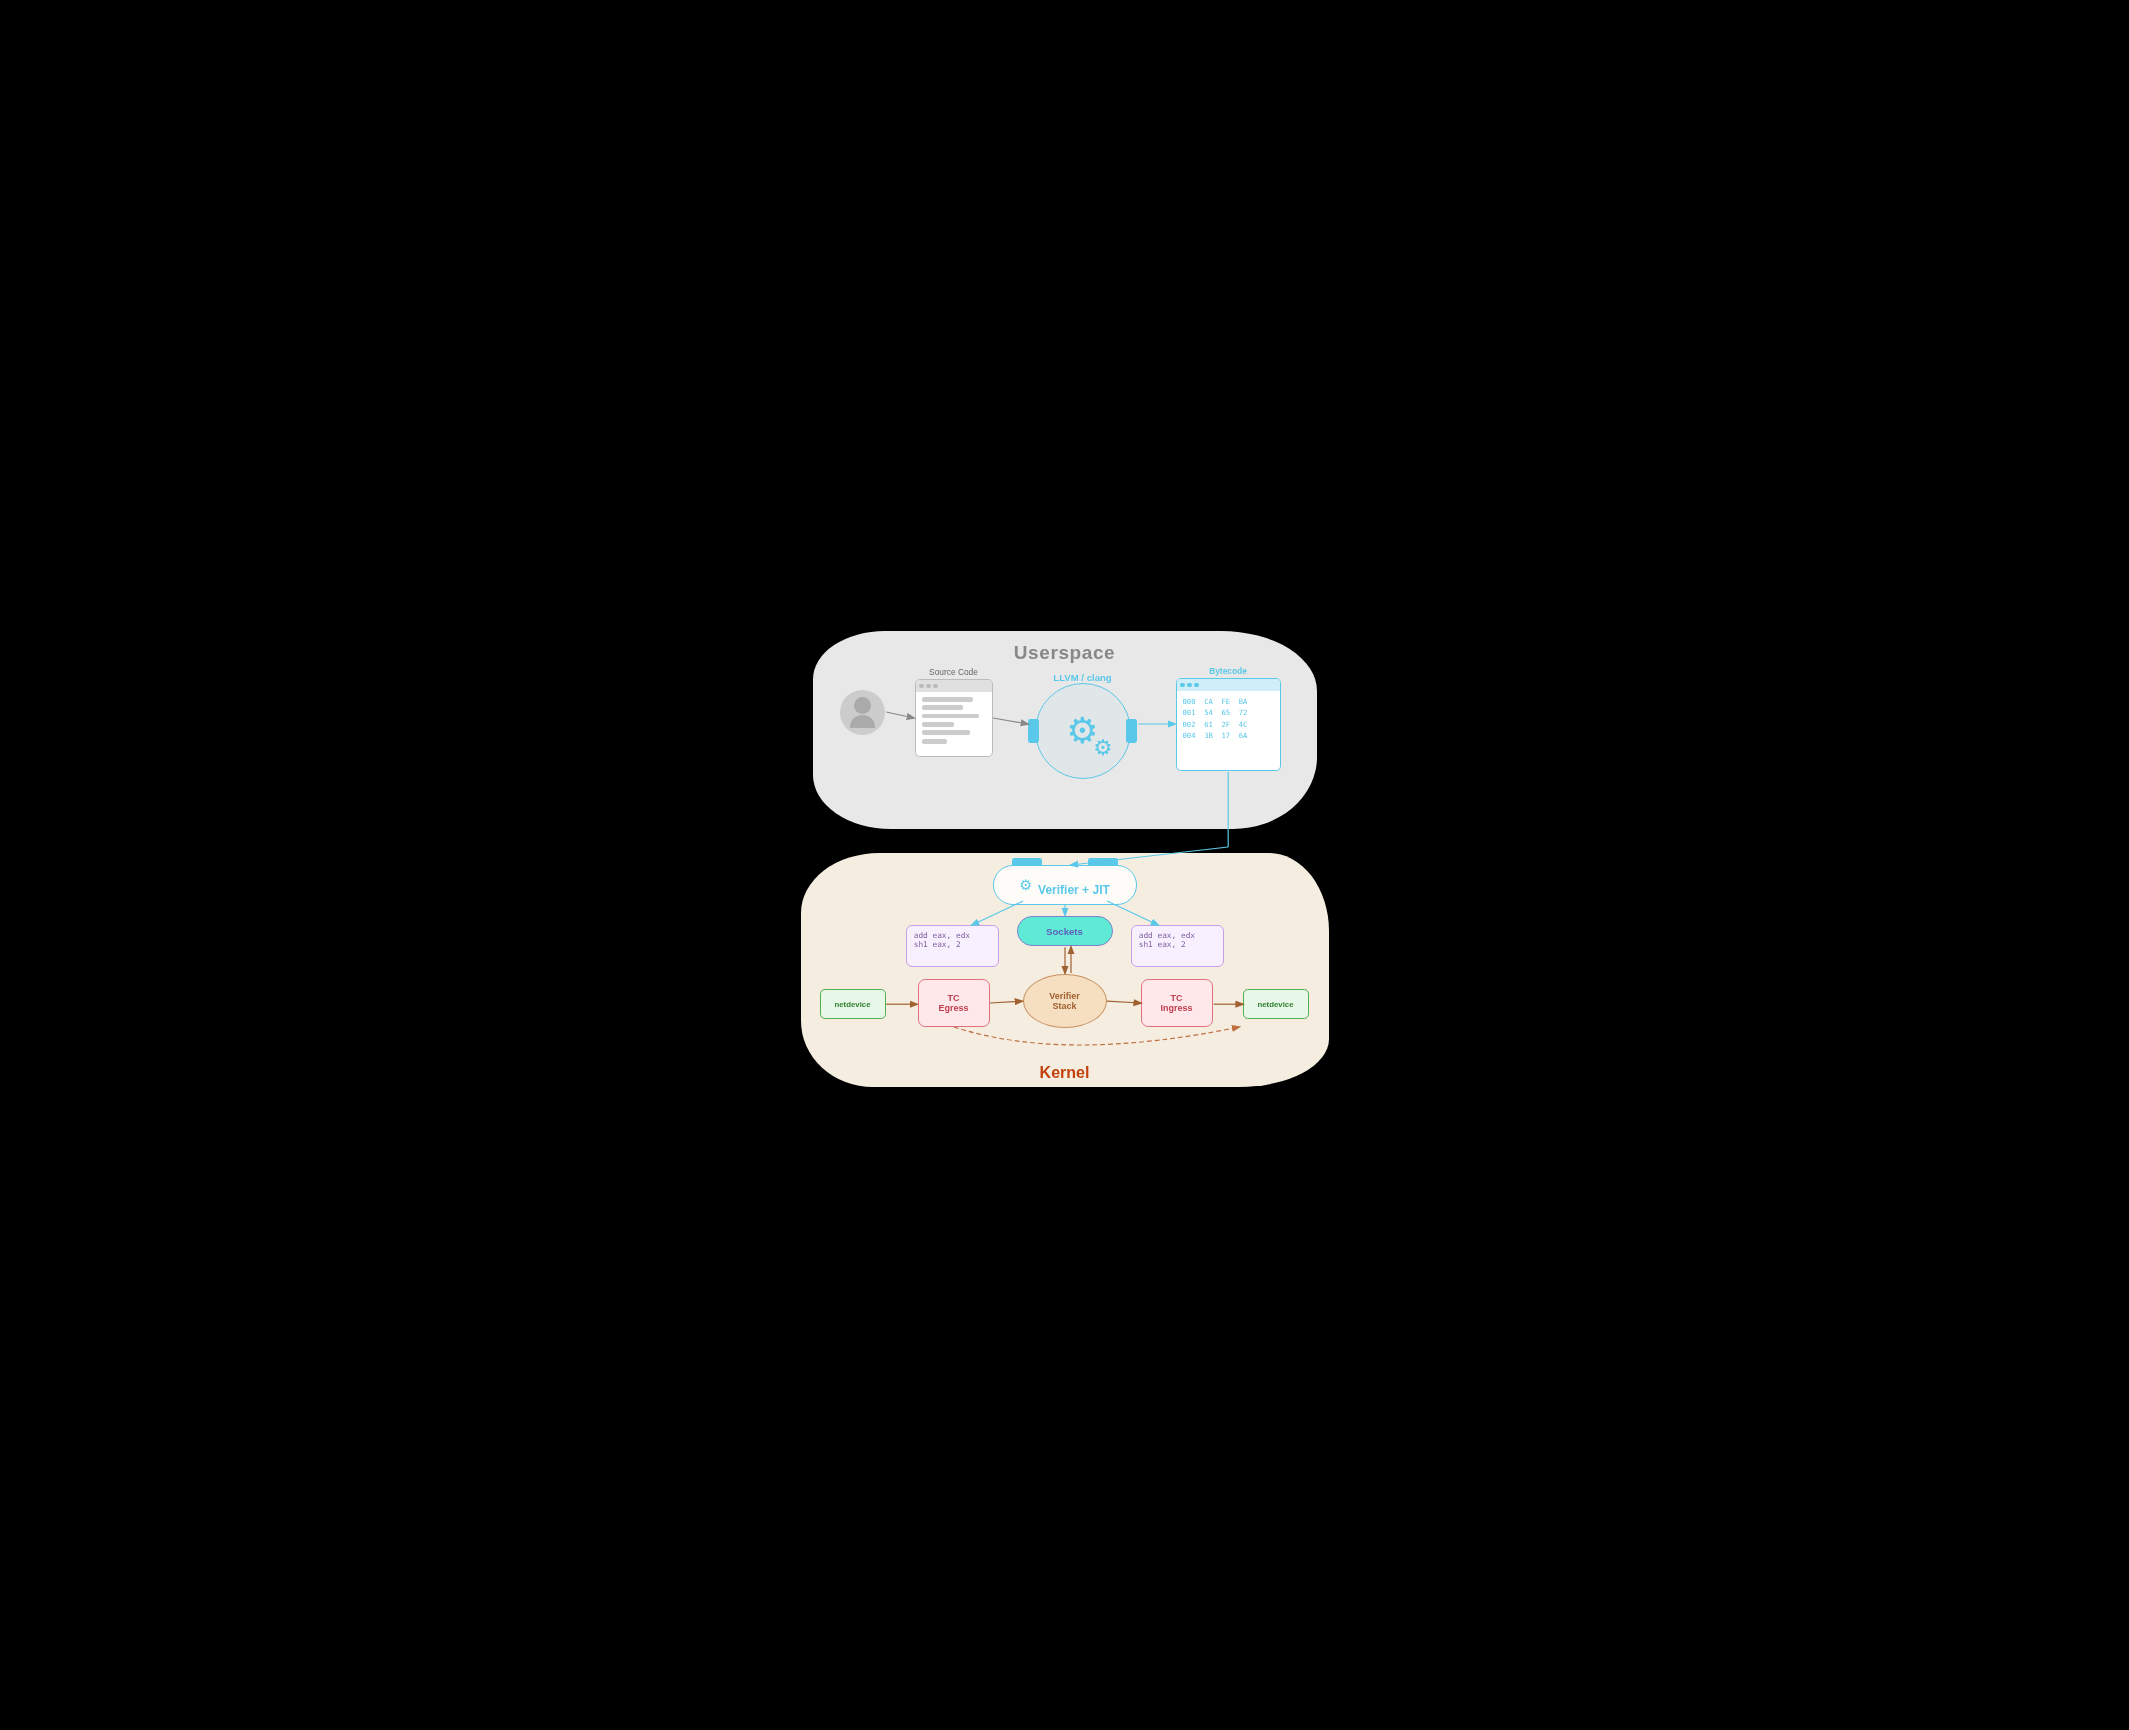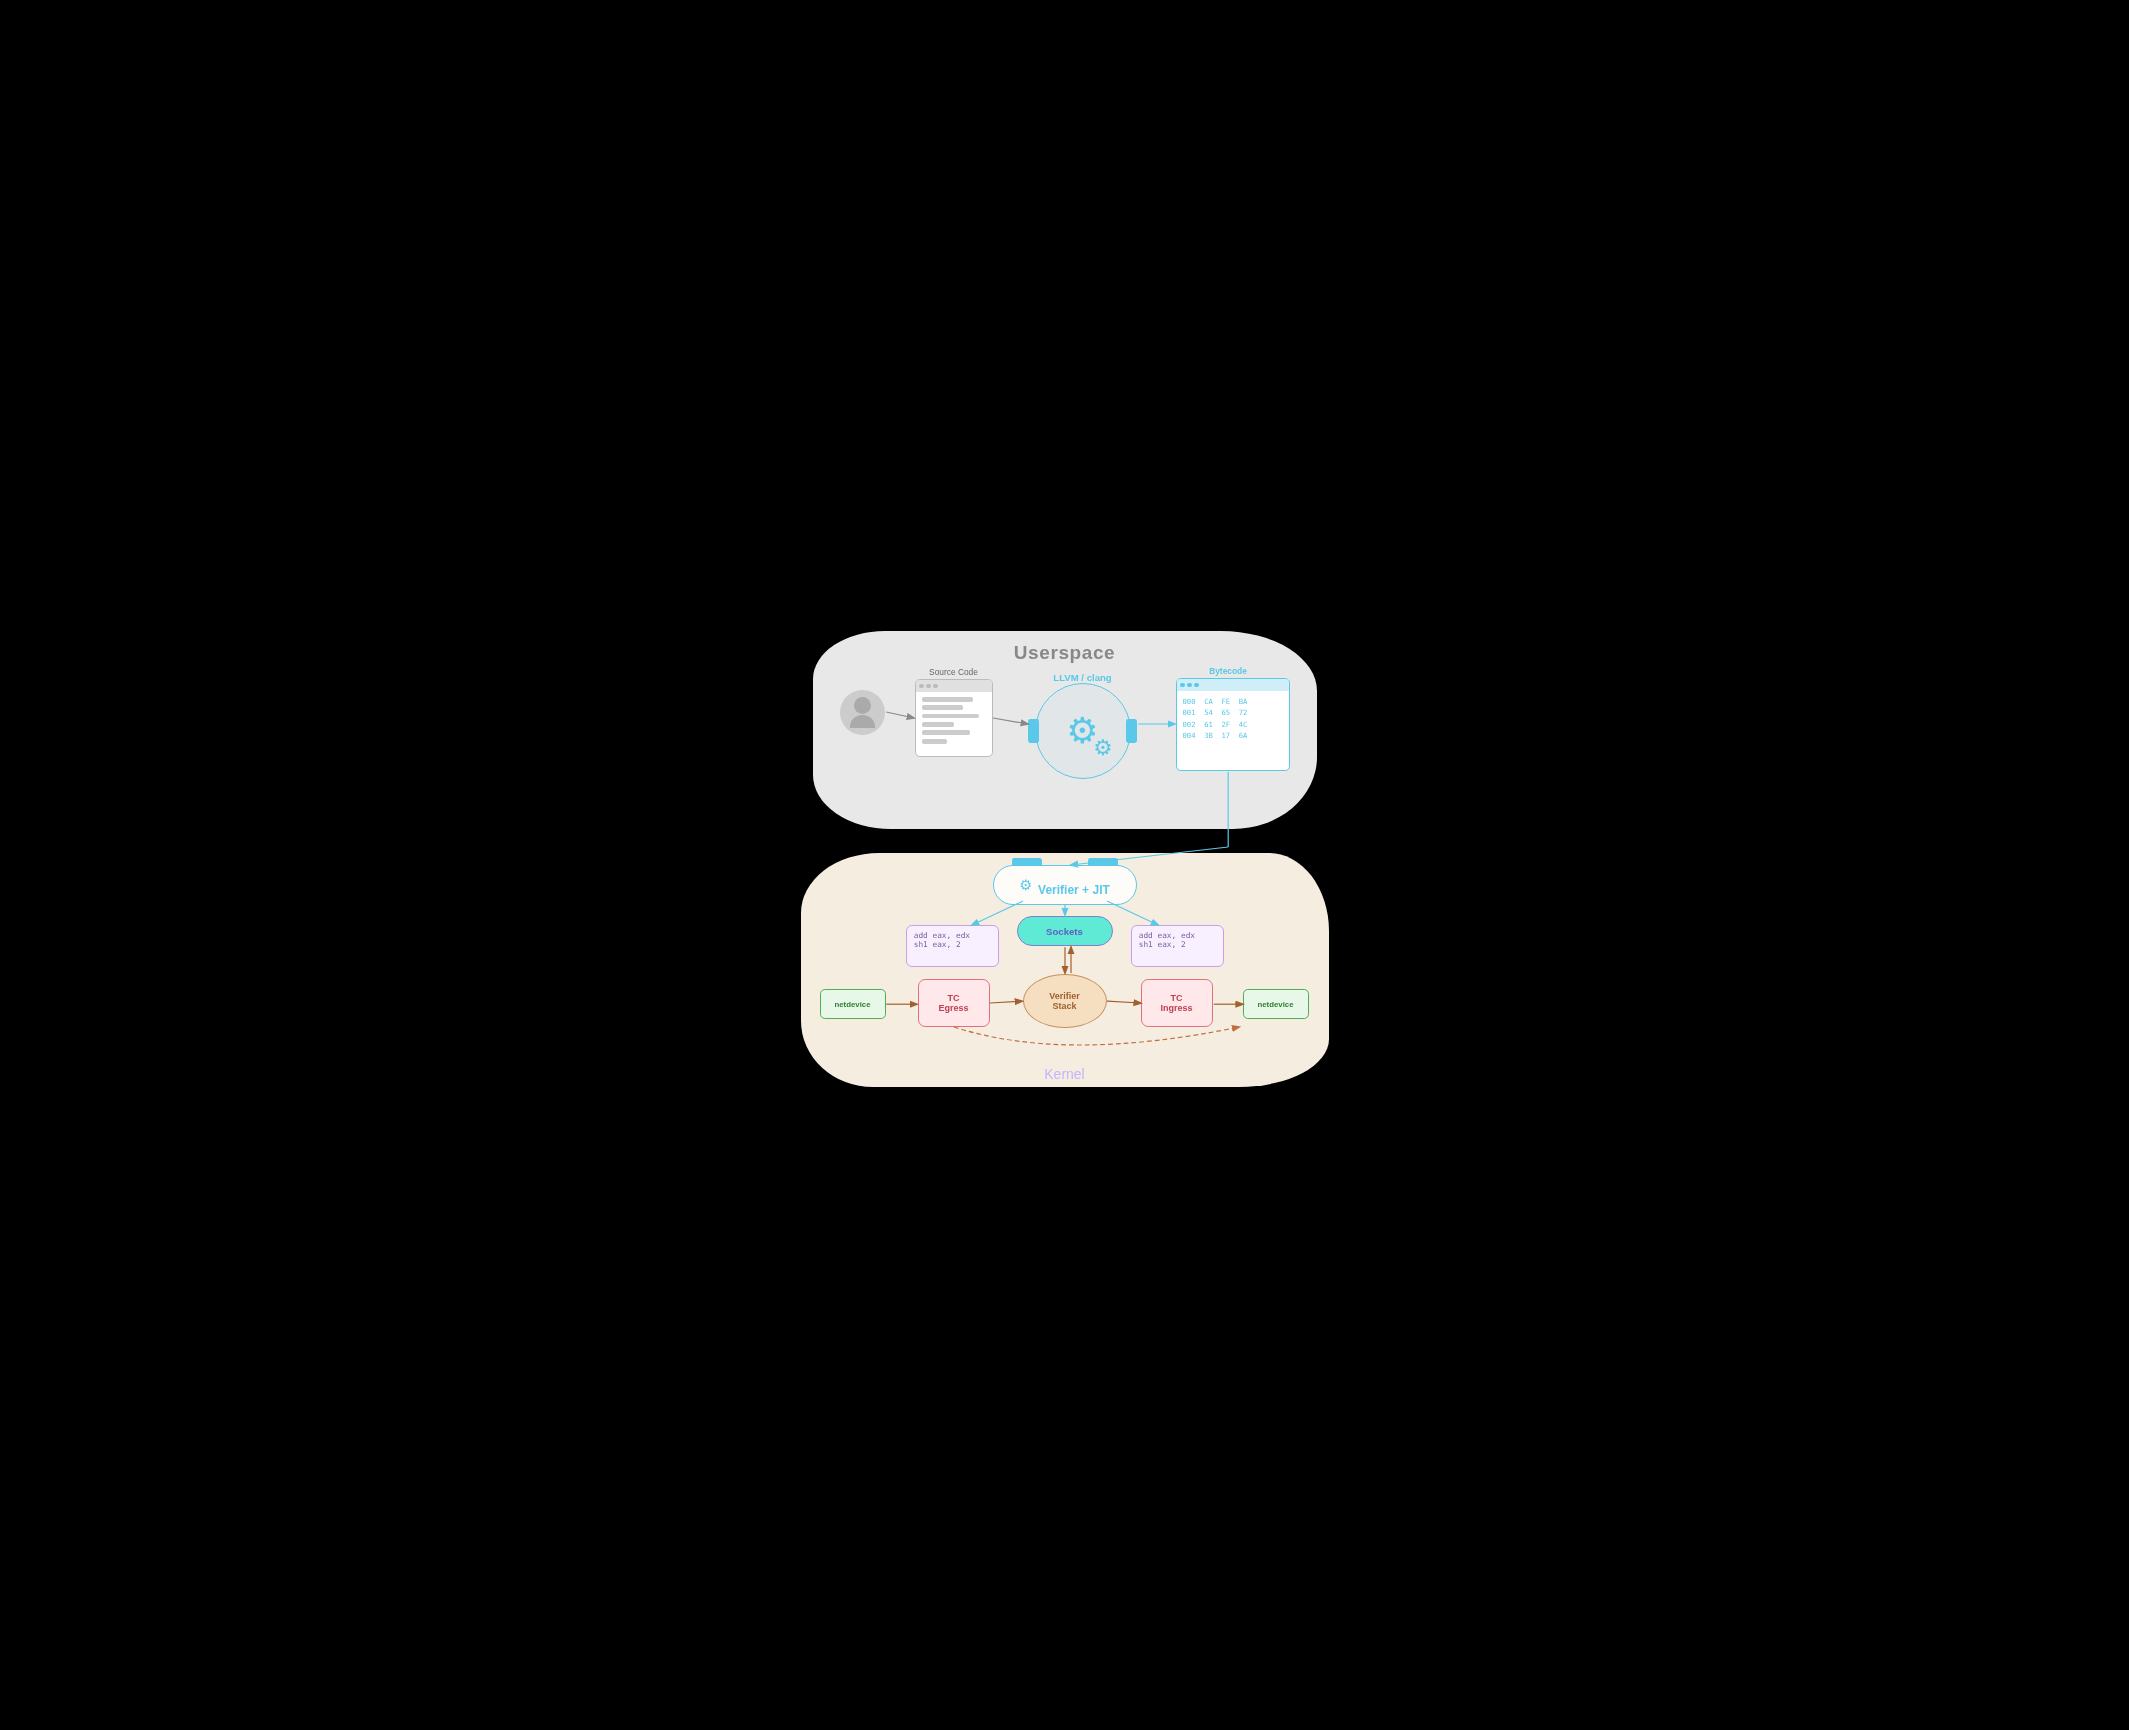--- a/index.html
+++ b/index.html
@@ -47,23 +47,23 @@
       height: 234px;
       background: #f5ede0;
       border-radius: 78px 60px 90px 72px / 60px 78px 48px 66px;
       z-index: 0;
     }
     .kernel-label {
       position: absolute;
       bottom: 17px;
       left: 50%;
       transform: translateX(-50%);
-      font-size: 14px;
-      font-weight: 400;
-      color: #c4b5fd;
+      font-size: 16px;
+      font-weight: 700;
+      color: #c2410c;
       z-index: 1;
     }
 
     
     .user-icon {
       position: absolute;
       top: 59px; left: 45px;
       width: 45px; height: 45px;
       z-index: 2;
     }
@@ -173,21 +173,21 @@
       background: #5ac8e8;
       border-radius: 2.4px;
     }
     .llvm-pipe-left { left: -7.2px; }
     .llvm-pipe-right { right: -7.2px; }
 
     
     .bytecode-box {
       position: absolute;
       top: 47px; left: 381px;
-      width: 114px; height: 93px;
+      width: 105px; height: 93px;
       background: #fff;
       border: 1.2px solid #5ac8e8;
       border-radius: 4.8px;
       z-index: 2;
       overflow: hidden;
     }
     .bytecode-titlebar {
       background: #d0eef8;
       height: 12px;
       display: flex;

